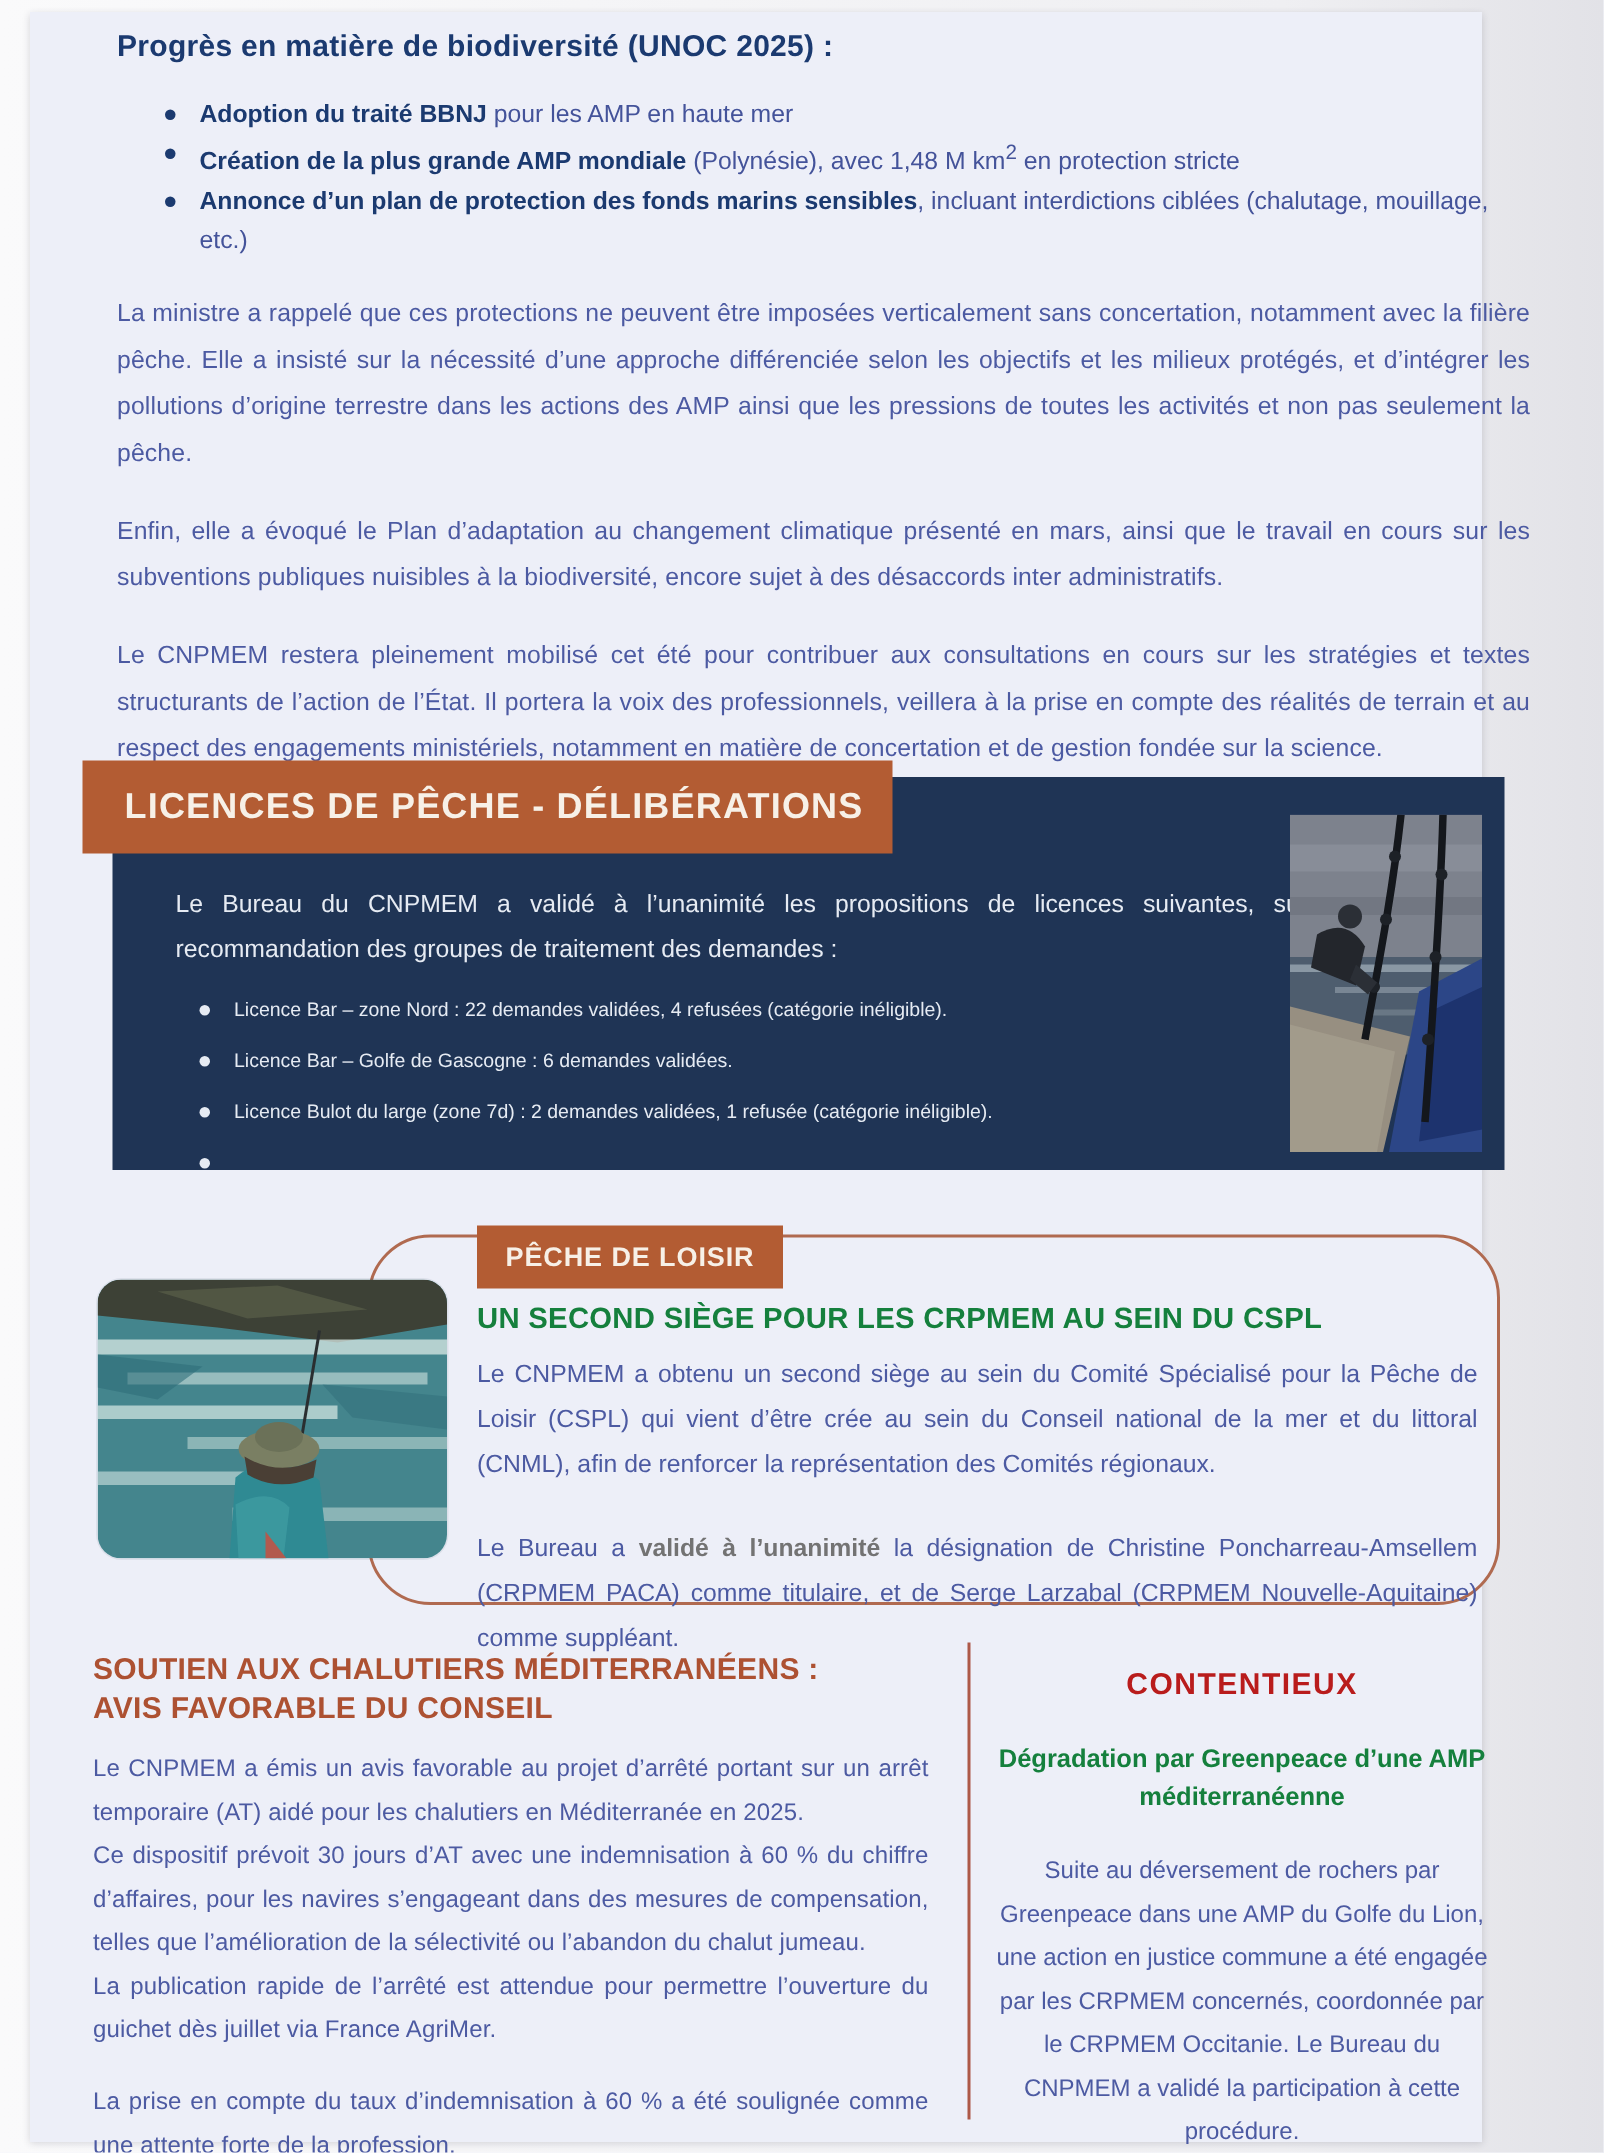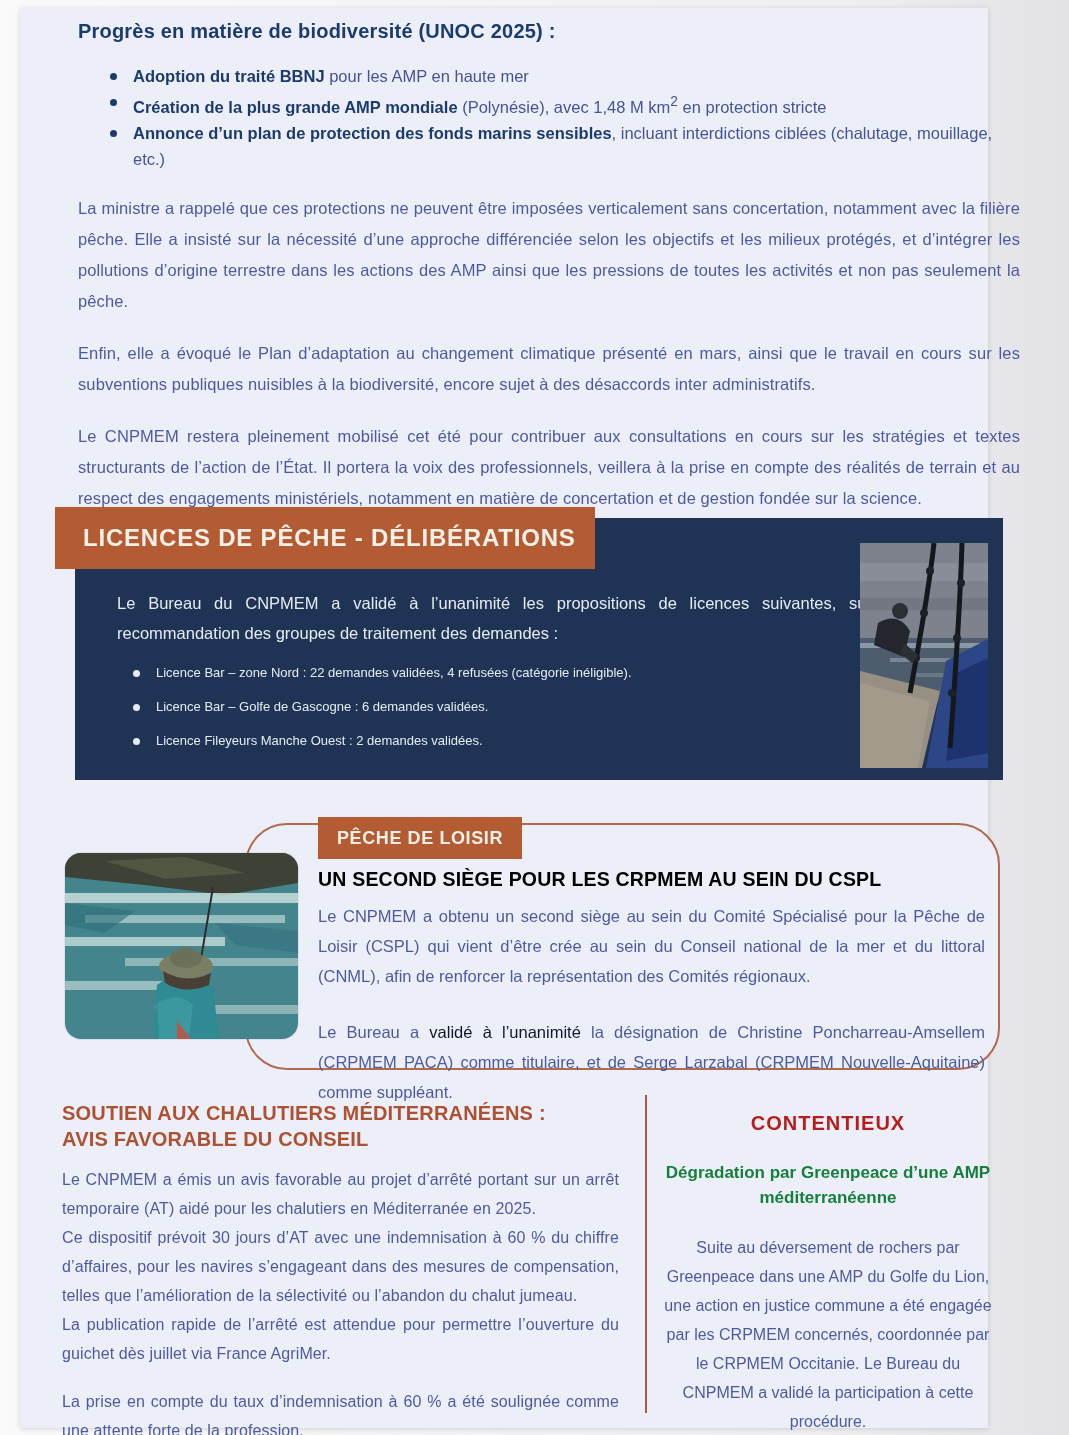--- a/index.html
+++ b/index.html
@@ -55,25 +55,25 @@
   .loisir-badge{
     position:absolute;left:298px;top:809px;width:204px;height:42px;
     background:#b35c33;display:flex;align-items:center;justify-content:center;z-index:4;
   }
   .loisir-badge span{font-size:18px;font-weight:bold;color:#f7f0e7;letter-spacing:.6px;}
   .photo-frame-2{
     position:absolute;left:45px;top:845px;width:233px;height:186px;
     border-radius:16px;overflow:hidden;z-index:3;box-shadow:0 0 0 1px rgba(30,50,80,.08);
   }
   .loisir-content{position:absolute;left:298px;top:860px;width:667px;}
-  .loisir-h{font-size:19.5px;font-weight:bold;color:#000000;letter-spacing:.2px;}
+  .loisir-h{font-size:19.5px;font-weight:bold;color:#15803d;letter-spacing:.2px;}
   .loisir-p{font-size:16.5px;line-height:30px;text-align:justify;color:#4c5aa2;margin-top:10px;}
   .loisir-p2{margin-top:26px;}
   .ital{}
-  .bold-navy{font-weight:normal;color:#0f172a;}
+  .bold-navy{font-weight:bold;color:#737373;}
   
   .col-left{position:absolute;left:42px;top:1092px;width:557px;}
   .col-h{font-size:20px;font-weight:bold;color:#ad5132;line-height:26px;letter-spacing:.2px;}
   .col-left .para{font-size:16px;line-height:29px;margin-top:0;}
   .col-left .first{margin-top:13px;}
   .col-left .closing{margin-top:19px;}
   .divider{position:absolute;left:625px;top:1087px;width:2px;height:318px;background:#ad5948;}
   .col-right{position:absolute;left:640px;top:1104px;width:336px;text-align:center;}
   .cr-h{font-size:20px;font-weight:bold;color:#b91c1c;letter-spacing:1px;}
   .cr-sub{margin-top:25px;font-size:17px;font-weight:bold;color:#15803d;line-height:25px;}
@@ -119,21 +119,24 @@
       <div class="nb-row">
         <span class="dot"></span>
         <span>Licence Bar – zone Nord : 22 demandes validées, 4 refusées (catégorie inéligible).</span>
       </div>
       <div class="nb-row">
         <span class="dot"></span>
         <span>Licence Bar – Golfe de Gascogne : 6 demandes validées.</span>
       </div>
       <div class="nb-row">
         <span class="dot"></span>
-        <span>Licence Fileyeurs Manche Ouest : 2 demandes validées.</span>
+        <span>Licence Bulot du large (zone 7d) : 2 demandes validées, 1 refusée (catégorie inéligible).</span>
+      </div>
+      <div class="nb-row">
+        <span class="dot"></span>
       </div>
     </div>
 
     <div class="photo-frame-1">
       <svg width="128" height="225" viewBox="0 0 128 225" xmlns="http://www.w3.org/2000/svg">
         <rect x="0" y="0" width="128" height="100" fill="#7d828d"></rect>
         <rect x="0" y="20" width="128" height="18" fill="#8d929c" opacity=".7"></rect>
         <rect x="0" y="55" width="128" height="12" fill="#6f7480" opacity=".8"></rect>
         <rect x="0" y="95" width="128" height="65" fill="#4e5d6e"></rect>
         <rect x="0" y="100" width="128" height="5" fill="#9aa7b1" opacity=".8"></rect>

